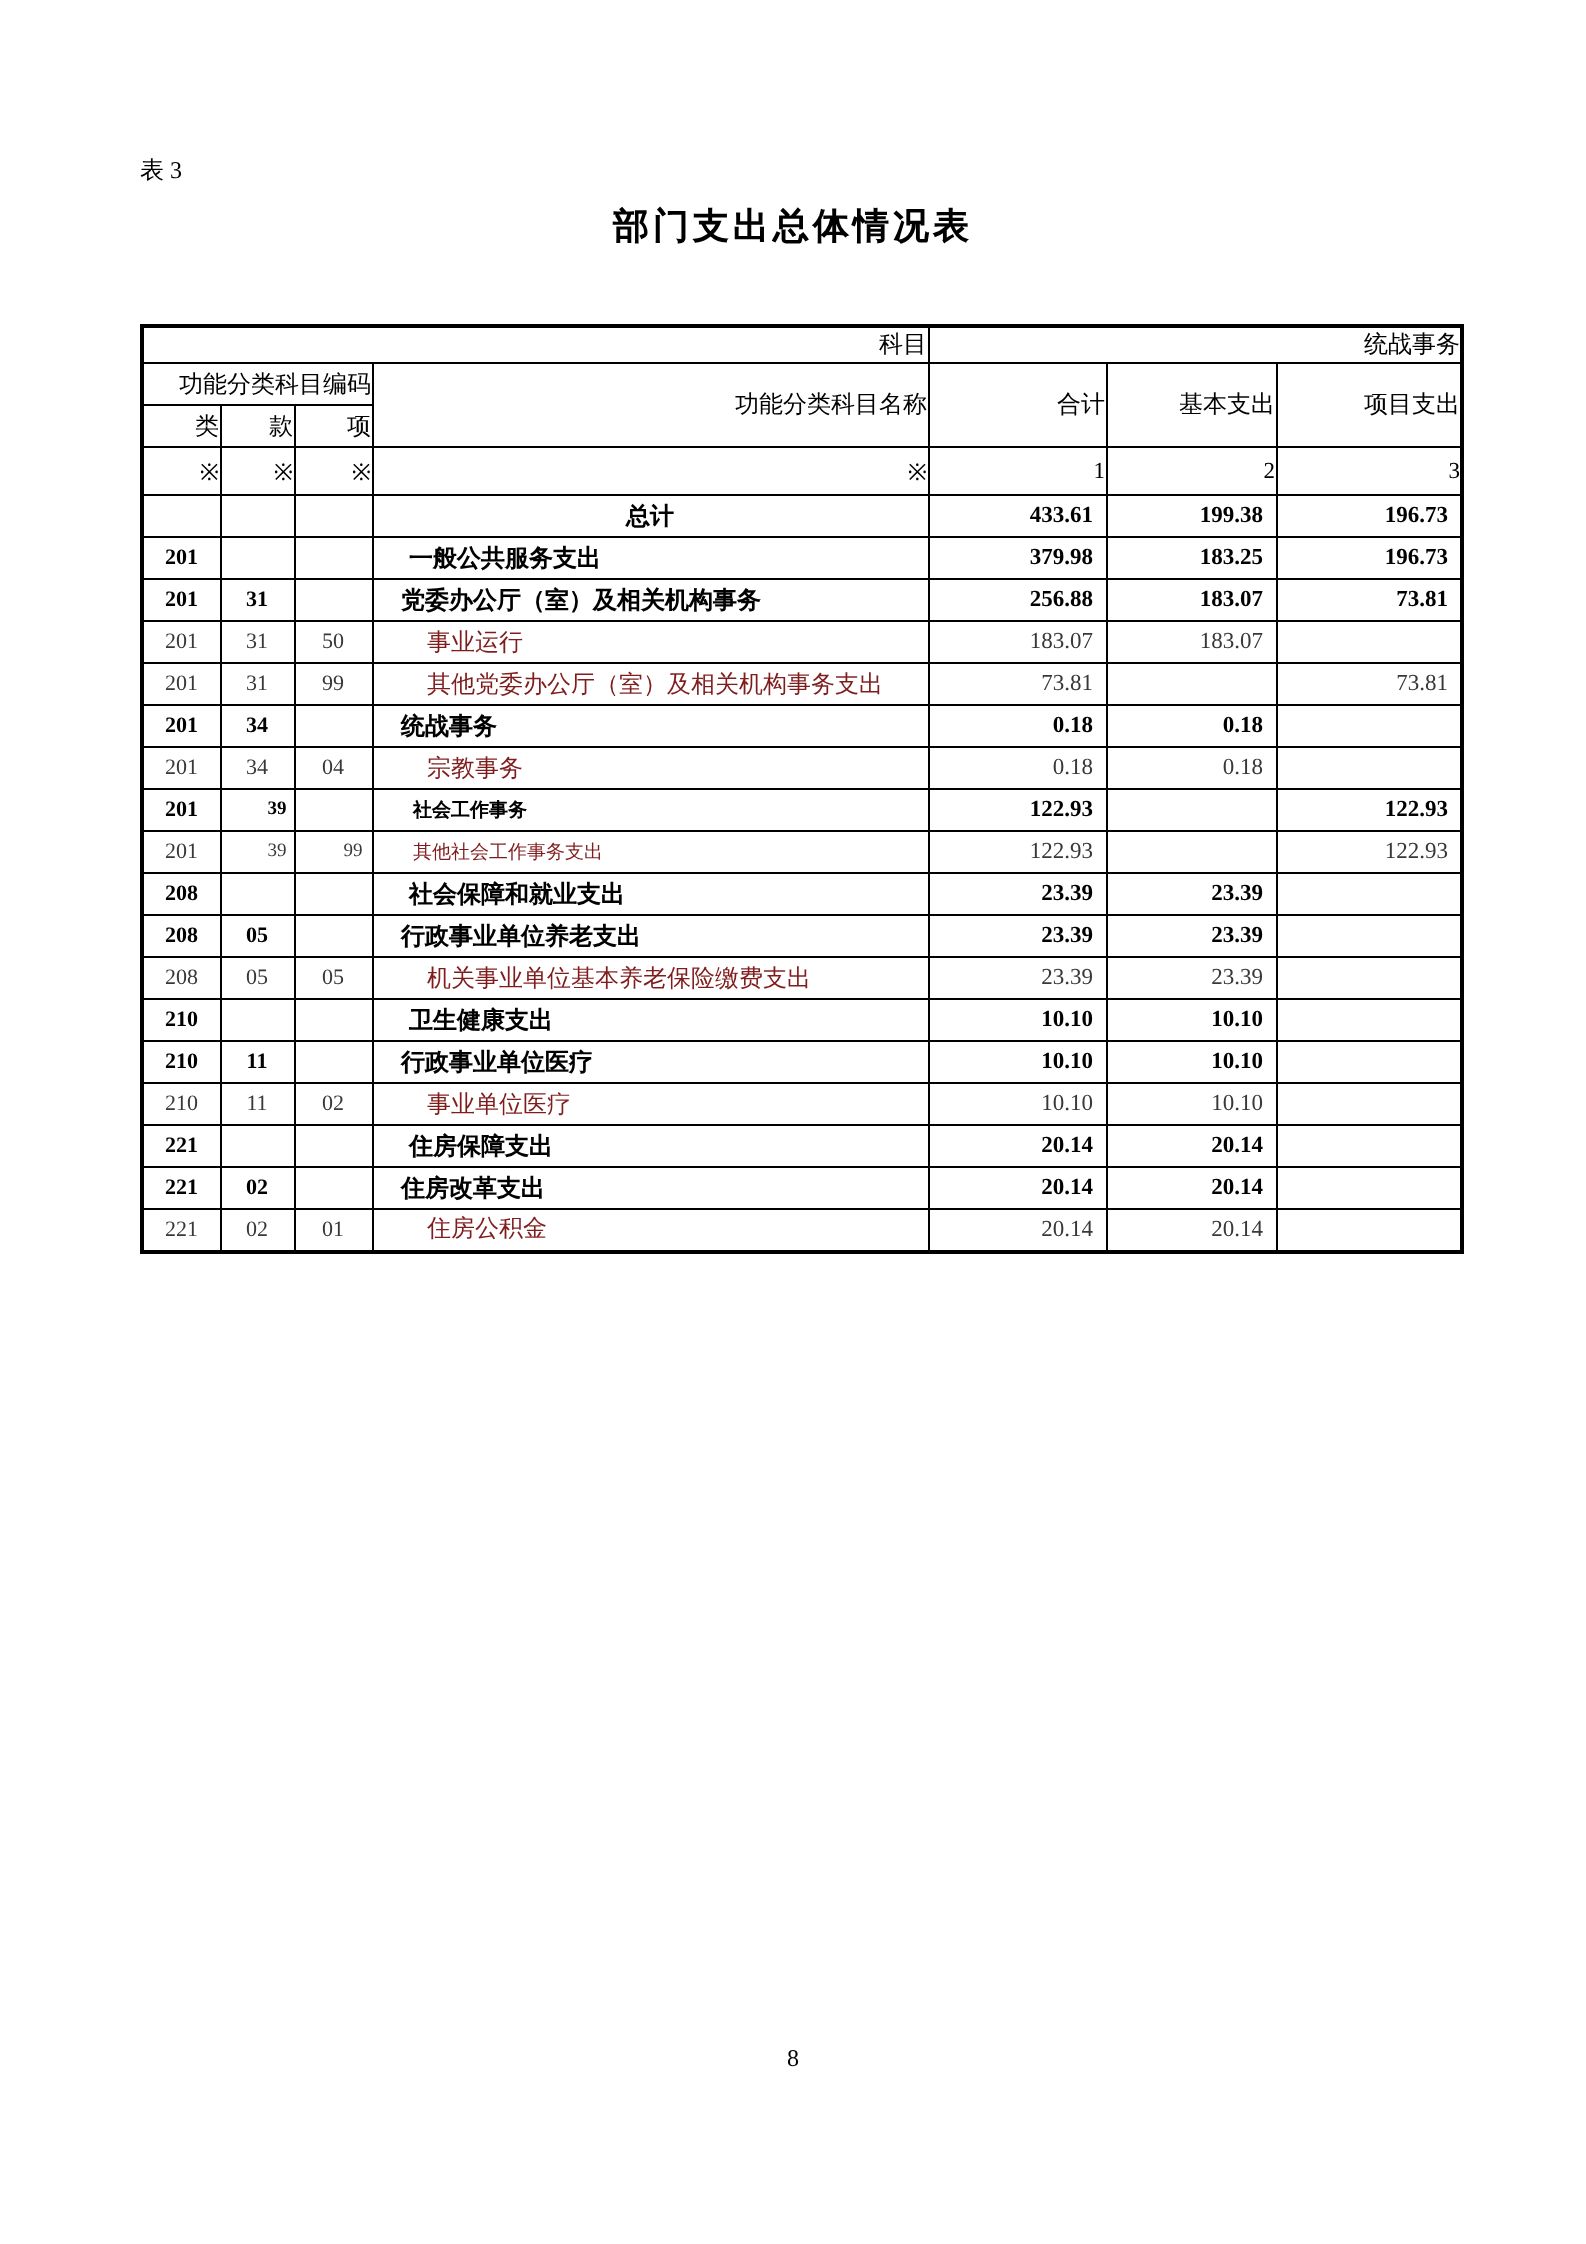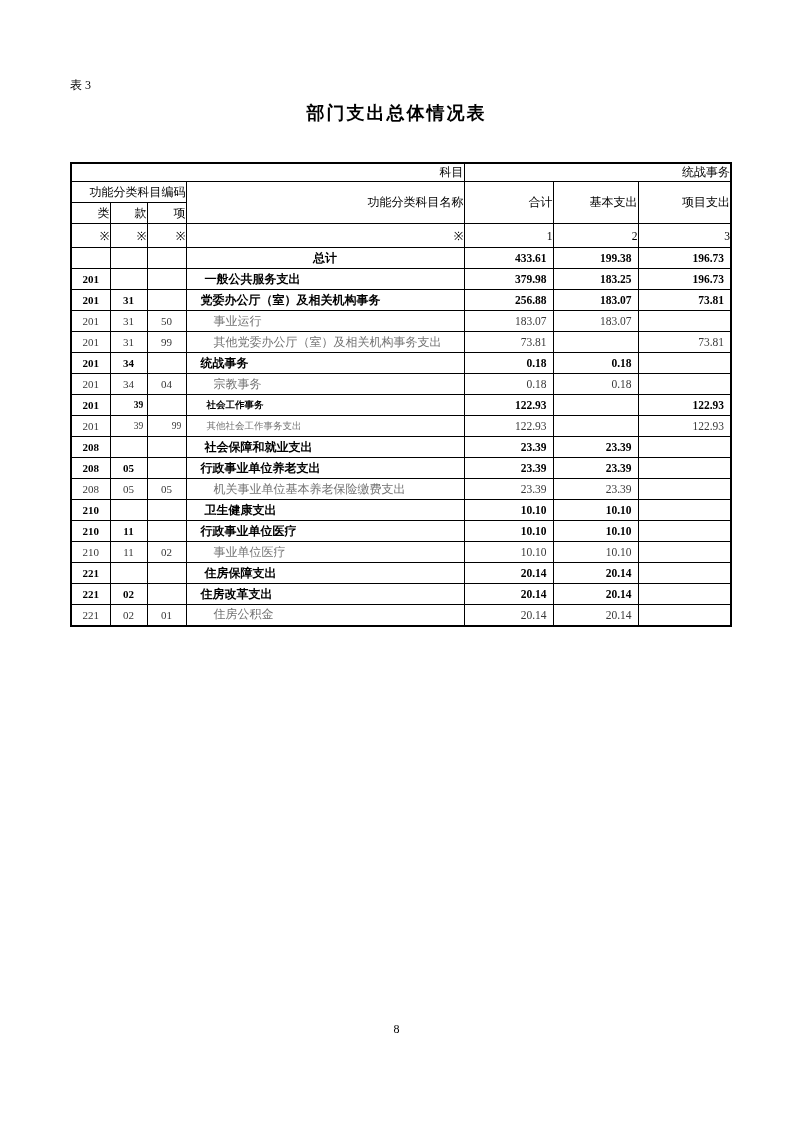--- a/index.html
+++ b/index.html
@@ -72,21 +72,21 @@
   }
   td.num {
     font-size: 11.5px;
     text-align: right;
     padding-right: 6px;
     color: #383838;
   }
   td.name {
     font-size: 12px;
     text-align: left;
-    color: #737373;
+    color: #7f1d1d;
   }
   td.name.indent-0 { padding-left: 18px; }
   td.name.indent-1 { padding-left: 14px; }
   td.name.indent-2 { padding-left: 27px; }
   td.name.center { text-align: center; padding-left: 0; }
   tr.bold td { font-weight: bold; color: #000; }
   tr.small td.name, tr.small td.kuan, tr.small td.xiang { font-size: 9.5px; padding-left: 20px; }
   .page-number {
     position: absolute;
     left: 0;

